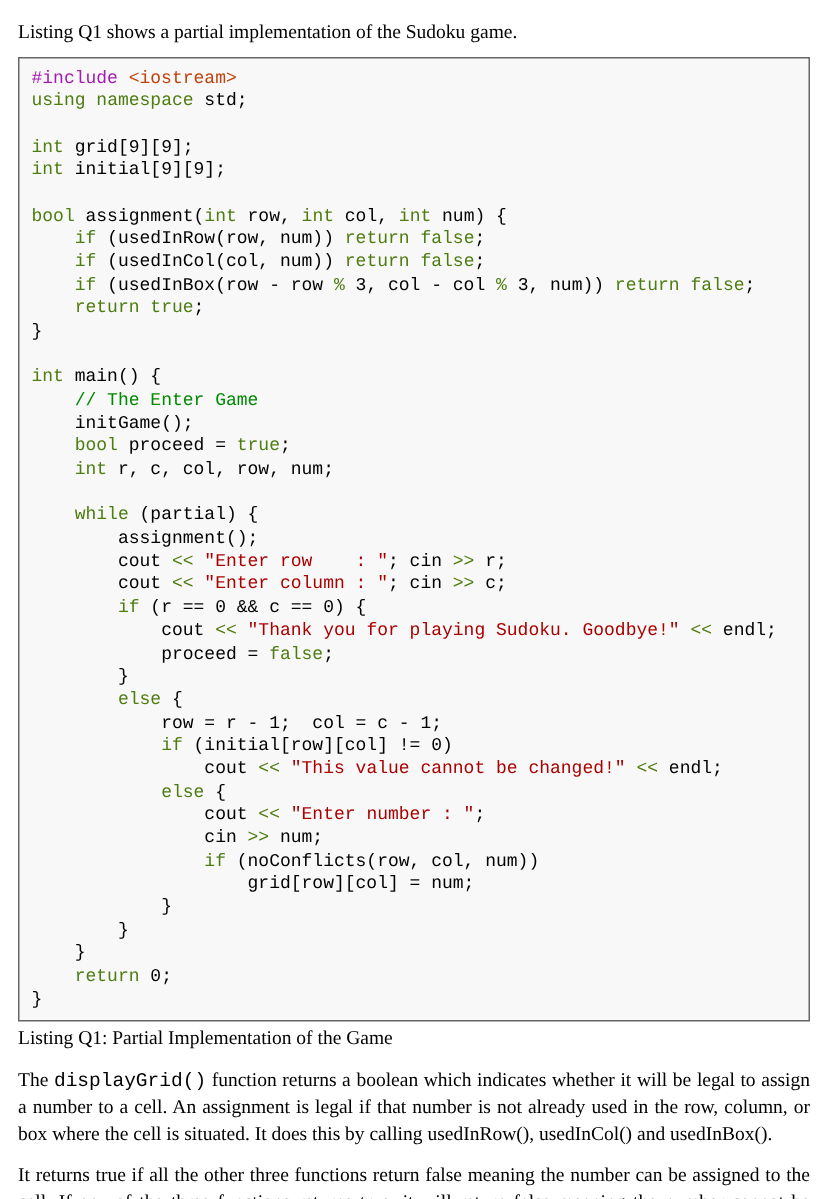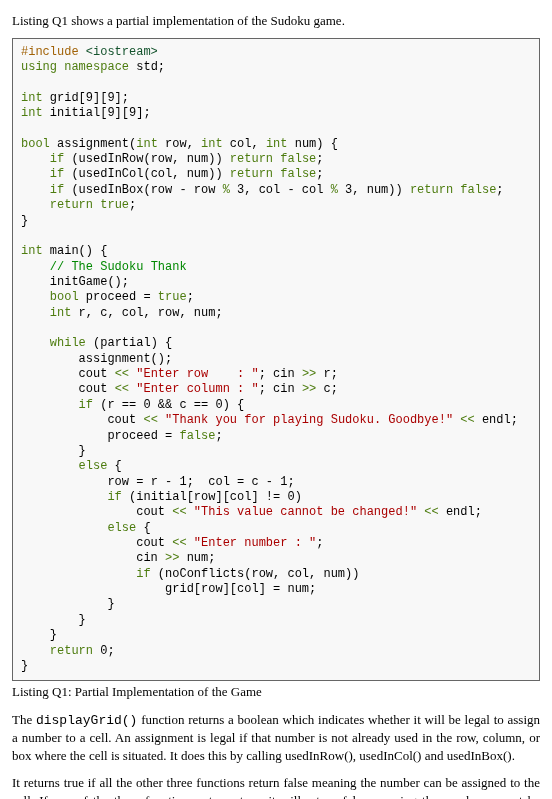--- a/index.html
+++ b/index.html
@@ -27,22 +27,22 @@
       overflow: hidden;
     }
     .caption {
       margin: 2px 0 10px 0;
     }
     .para {
       margin: 10px 0;
     }
     
     .kw   { color: #4d7c0f; }  
-    .pp   { color: #a16207; }  
-    .inc  { color: #14532d; }
+    .pp   { color: #a21caf; }  
+    .inc  { color: #c2410c; }
     .cmt  { color: #008800; }
     .str  { color: #aa0000; }
     .mono { font-family: "Courier New", Courier, monospace; }
   </style>
 </head>
 <body>
 
 <div class="intro-text">Listing Q1 shows a partial implementation of the Sudoku game.</div>
 
 <div class="code-box"><span class="pp">#include</span> <span class="inc">&lt;iostream&gt;</span>
@@ -52,21 +52,21 @@
 <span class="kw">int</span><span> initial[9][9];</span>
 
 <span class="kw">bool</span><span> assignment(</span><span class="kw">int</span><span> row, </span><span class="kw">int</span><span> col, </span><span class="kw">int</span><span> num) {</span>
     <span class="kw">if</span><span> (usedInRow(row, num)) </span><span class="kw">return</span> <span class="kw">false</span><span>;</span>
     <span class="kw">if</span><span> (usedInCol(col, num)) </span><span class="kw">return</span> <span class="kw">false</span><span>;</span>
     <span class="kw">if</span><span> (usedInBox(row - row </span><span class="kw">%</span><span> 3, col - col </span><span class="kw">%</span><span> 3, num)) </span><span class="kw">return</span> <span class="kw">false</span><span>;</span>
     <span class="kw">return</span> <span class="kw">true</span><span>;</span>
 <span>}</span>
 
 <span class="kw">int</span><span> main() {</span>
-    <span class="cmt">// The Sudoku Thank</span>
+    <span class="cmt">// The Enter Game</span>
     <span>initGame();</span>
     <span class="kw">bool</span><span> proceed = </span><span class="kw">true</span><span>;</span>
     <span class="kw">int</span><span> r, c, col, row, num;</span>
 
     <span class="kw">while</span><span> (partial) {</span>
         <span>assignment();</span>
         <span>cout </span><span class="kw">&lt;&lt;</span> <span class="str">"Enter row    : "</span><span>; cin </span><span class="kw">&gt;&gt;</span><span> r;</span>
         <span>cout </span><span class="kw">&lt;&lt;</span> <span class="str">"Enter column : "</span><span>; cin </span><span class="kw">&gt;&gt;</span><span> c;</span>
         <span class="kw">if</span><span> (r == 0 &amp;&amp; c == 0) {</span>
             <span>cout </span><span class="kw">&lt;&lt;</span> <span class="str">"Thank you for playing Sudoku. Goodbye!"</span> <span class="kw">&lt;&lt;</span><span> endl;</span>

